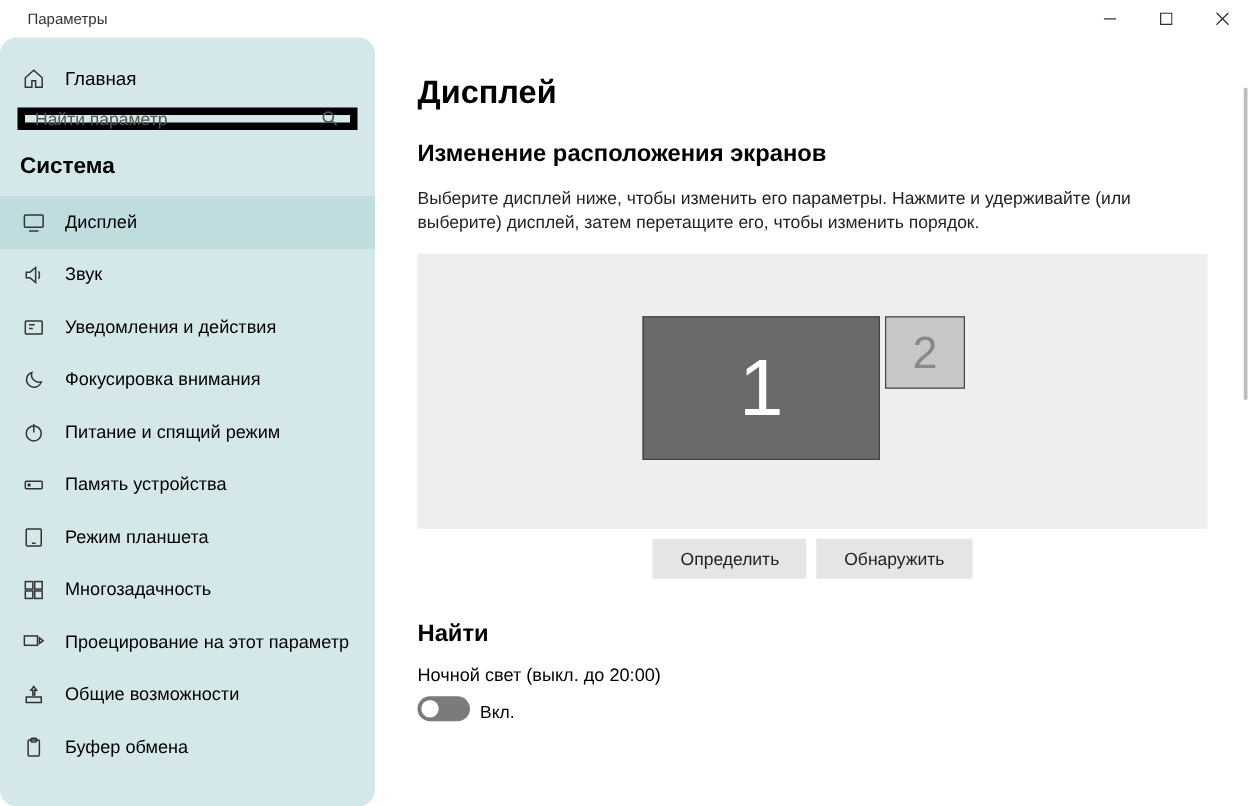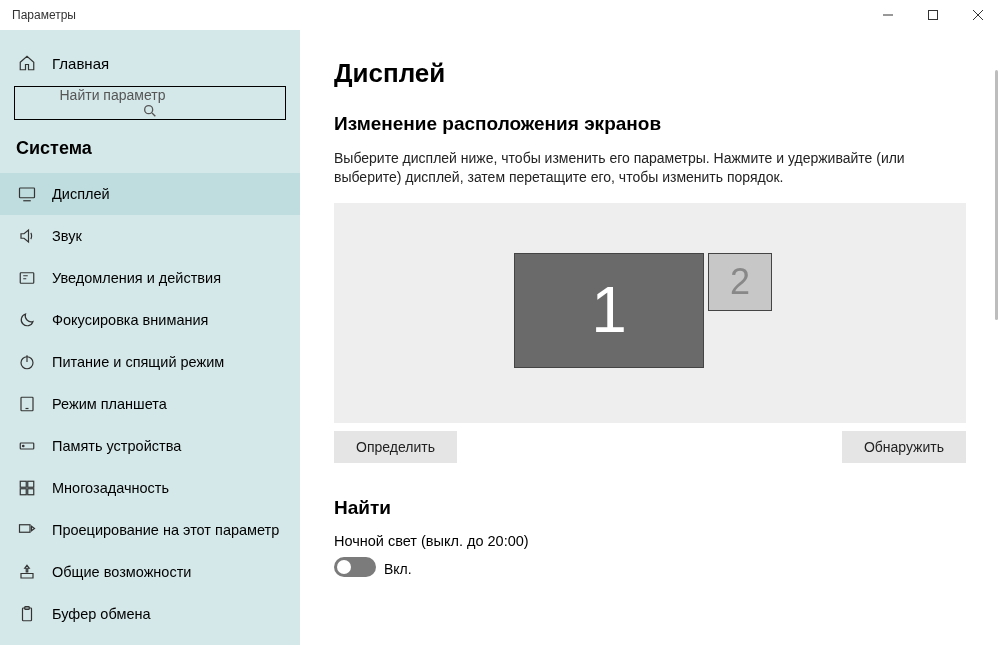--- a/index.html
+++ b/index.html
@@ -10,21 +10,21 @@
     background: #fff;
     width: 1000px;
     height: 645px;
     overflow: hidden;
     position: relative;
   }
   .titlebar {
     height: 30px;
     display: flex;
     align-items: center;
-    padding-left: 12px;
+    padding-left: 22px;
     font-size: 12px;
     color: #333;
     background: #fff;
     border-bottom: 0;
   }
   .titlebar .wincontrols {
     margin-left: auto;
     display: flex;
   }
   .titlebar .wincontrols .btn {
@@ -38,37 +38,37 @@
   }
   .main {
     display: flex;
     height: calc(100% - 30px);
   }
   .sidebar {
     width: 300px;
     background: #d5e8e9;
     padding-top: 16px;
     overflow: hidden;
+    border-radius: 13px;
   }
   .home-row {
     display: flex;
     align-items: center;
     padding: 8px 16px 14px 16px;
     font-size: 15px;
   }
   .home-row .icon { width: 22px; display:flex; align-items:center; justify-content:center; margin-right: 14px; }
   .searchbox {
     margin: 0 14px 18px 14px;
-    height: 34px;
-    border: 1px solid #000000;
+    height: 18px;
+    border: 6px solid #000000;
     background: #d5e8e9;
     display: flex;
     align-items: center;
     padding: 0 8px;
-    flex-direction: column;
   }
   .searchbox input {
     flex: 1;
     border: none;
     background: transparent;
     font-size: 14px;
     outline: none;
     color: #333;
     font-family: inherit;
   }
@@ -161,21 +161,21 @@
     left: 374px;
     top: 50px;
     width: 64px;
     height: 58px;
     background: #c7c7c7;
     color: #888;
     font-size: 36px;
   }
   .button-row {
     display: flex;
-    justify-content: space-between;
+    justify-content: center;
     gap: 8px;
     margin-bottom: 34px;
   }
   .winbtn {
     background: #e5e5e5;
     border: none;
     padding: 8px 22px;
     font-size: 14px;
     font-family: inherit;
     cursor: pointer;
@@ -302,35 +302,35 @@
               <circle cx="12" cy="13" r="8"></circle>
               <line x1="12" y1="3" x2="12" y2="12"></line>
             </svg>
         </span>
         <span>Питание и спящий режим</span>
       </div>
 
       <div class="nav-item">
         <span class="icon">
           <svg width="18" height="18" viewBox="0 0 24 24" fill="none" stroke="#333" stroke-width="1.6">
+              <rect x="3" y="8" width="18" height="8" rx="1"></rect>
+              <circle cx="7" cy="12" r="1" fill="#333"></circle>
+            </svg>
+        </span>
+        <span>Память устройства</span>
+      </div>
+
+      <div class="nav-item">
+        <span class="icon">
+          <svg width="18" height="18" viewBox="0 0 24 24" fill="none" stroke="#333" stroke-width="1.6">
               <rect x="4" y="3" width="16" height="18" rx="1"></rect>
               <line x1="10" y1="18" x2="14" y2="18"></line>
             </svg>
         </span>
         <span>Режим планшета</span>
-      </div>
-
-      <div class="nav-item">
-        <span class="icon">
-          <svg width="18" height="18" viewBox="0 0 24 24" fill="none" stroke="#333" stroke-width="1.6">
-              <rect x="3" y="8" width="18" height="8" rx="1"></rect>
-              <circle cx="7" cy="12" r="1" fill="#333"></circle>
-            </svg>
-        </span>
-        <span>Память устройства</span>
       </div>
 
       <div class="nav-item">
         <span class="icon">
           <svg width="18" height="18" viewBox="0 0 24 24" fill="none" stroke="#333" stroke-width="1.6">
               <rect x="3" y="3" width="8" height="8"></rect>
               <rect x="13" y="3" width="8" height="8"></rect>
               <rect x="3" y="13" width="8" height="8"></rect>
               <rect x="13" y="13" width="8" height="8"></rect>
             </svg>

